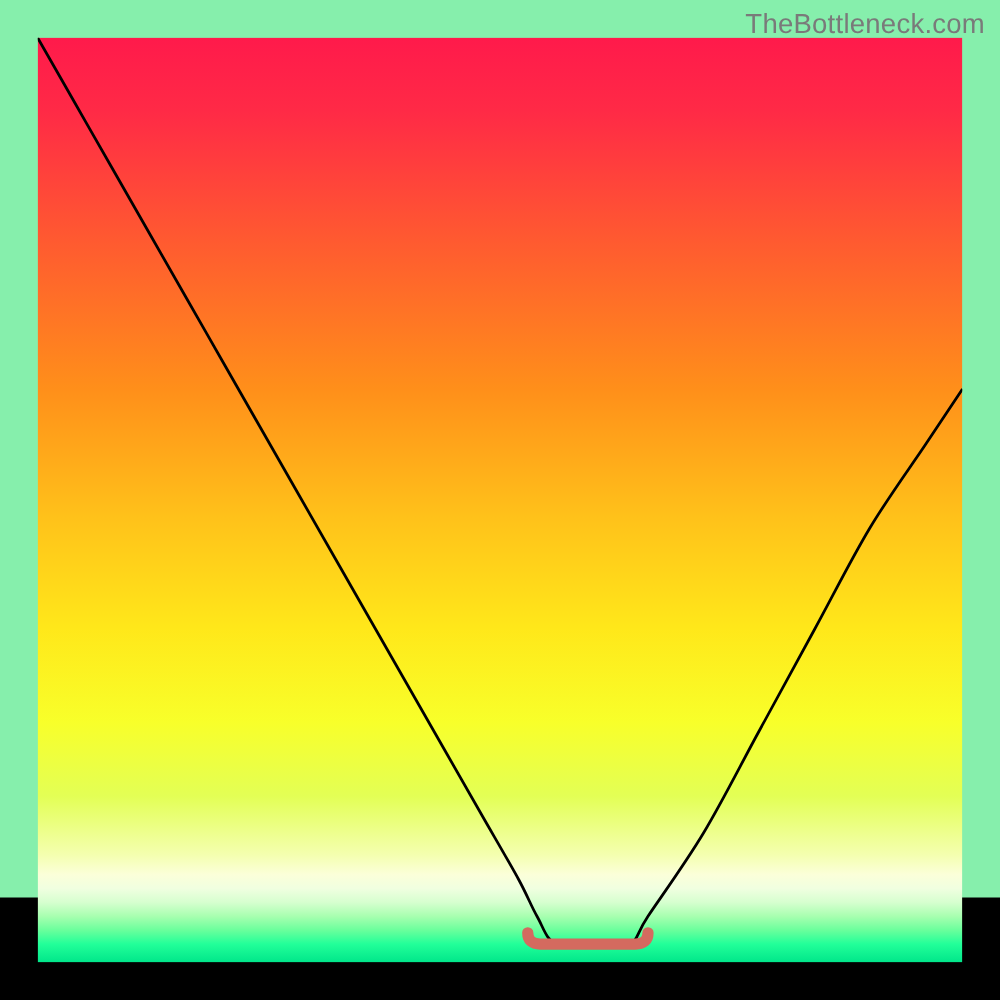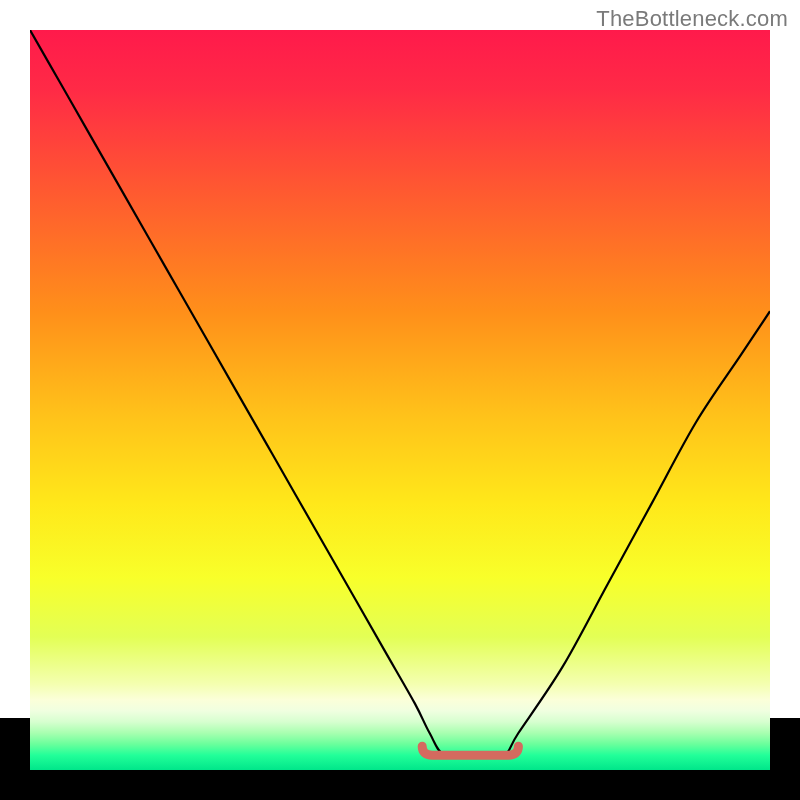--- a/index.html
+++ b/index.html
@@ -8,21 +8,21 @@
     width: 800px;
     height: 800px;
     overflow: hidden;
     background: #000;
     font-family: Arial, Helvetica, sans-serif;
   }
   .frame {
     position: relative;
     width: 800px;
     height: 718px;
-    background: #ffffff;
+    background: #86efac;
   }
   .plot {
     position: absolute;
     left: 30px;
     top: 30px;
     width: 740px;
     height: 740px;
     overflow: hidden;
   }
   .gradient {

